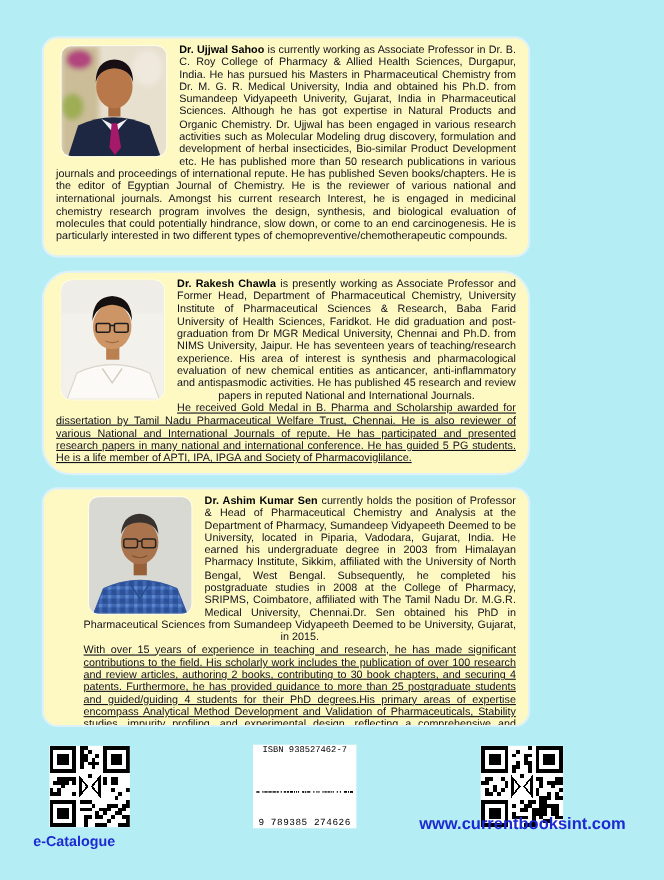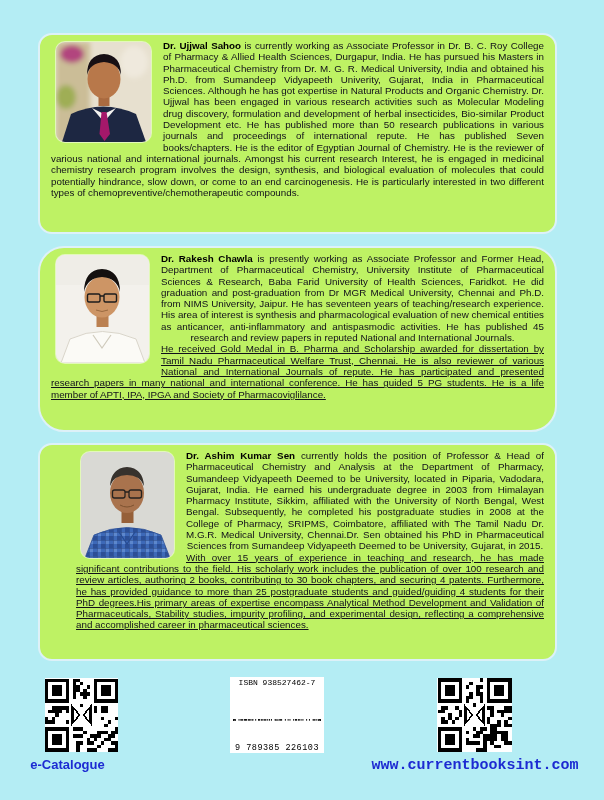--- a/index.html
+++ b/index.html
@@ -3,22 +3,22 @@
 <meta charset="utf-8">
 <style>
   html,body{margin:0;padding:0;}
   body{
     width:604px;height:800px;position:relative;overflow:hidden;
     background:#b4edf4;
     font-family:"Liberation Sans","DejaVu Sans",sans-serif;
     -webkit-font-smoothing:antialiased;
   }
   .author-box{
-    position:absolute;left:38px;width:519px;box-sizing:border-box;
-    background:#bef264;border:2px solid #ddf1f8;border-radius:14px;
+    position:absolute;left:38px;width:444px;box-sizing:border-box;
+    background:#fef9c3;border:2px solid #ddf1f8;border-radius:14px;
     padding:5px 11px 4px 11px;overflow:hidden;
   }
   #box1{top:33px;height:201px;}
   #box2{top:246px;height:186px;border-radius:26px;}
   #box3{top:443px;height:218px;padding-left:36px;}
   .bio{margin:0;color:#10101a;font-size:9.8px;line-height:11.3px;
     text-align:justify;}
   .bio b{color:#000;}
   .bio.center-last{text-align-last:center;}
   .bio.p2{text-align-last:left;text-decoration:underline;}
@@ -30,21 +30,21 @@
   }
   .photo svg{display:block;}
   
   .qr{position:absolute;background:#fff;}
   #qr-left{left:45px;top:678px;width:73px;height:74px;}
   #qr-right{left:437px;top:678px;width:75px;height:74px;}
   .footer-label{
     position:absolute;color:#1c2ad2;font-weight:bold;text-align:center;
   }
   #ecat{left:0;top:757px;width:135px;font-size:13px;}
-  #site{left:345px;top:757px;width:260px;font-size:15px;font-family:Liberation Mono, monospace;}
+  #site{left:345px;top:741px;width:260px;font-size:15px;}
   #barcode{
     position:absolute;left:230px;top:677px;width:94px;height:76px;
     background:#fff;display:flex;flex-direction:column;align-items:center;gap:32px;
   }
   #barcode .isbn-top{
     font-family:"Liberation Mono","DejaVu Sans Mono",monospace;
     font-size:8px;line-height:9px;margin-top:1px;color:#000;white-space:nowrap;
   }
   #barcode svg{display:block;}
   #barcode .isbn-bottom{
@@ -279,21 +279,21 @@
       <rect x="79" y="0" width="1" height="48" fill="#000"></rect>
       <rect x="82" y="0" width="1" height="48" fill="#000"></rect>
       <rect x="86" y="0" width="1" height="48" fill="#000"></rect>
       <rect x="87" y="0" width="1" height="48" fill="#000"></rect>
       <rect x="88" y="0" width="1" height="48" fill="#000"></rect>
       <rect x="90" y="0" width="1" height="48" fill="#000"></rect>
       <rect x="92" y="0" width="1" height="56" fill="#000"></rect>
       <rect x="93" y="0" width="1" height="48" fill="#000"></rect>
       <rect x="94" y="0" width="1" height="56" fill="#000"></rect>
     </svg>
-  <div class="isbn-bottom">9 789385 226103</div>
+  <div class="isbn-bottom">9 789385 274626</div>
 </div>
 
 <div class="qr" id="qr-right"><svg width="100%" height="100%" viewBox="0 0 21 21" xmlns="http://www.w3.org/2000/svg" shape-rendering="crispEdges">
       <rect width="21" height="21" fill="#fff"></rect>
       <rect x="12" y="0" width="1" height="1" fill="#000"></rect>
       <rect x="9" y="1" width="1" height="1" fill="#000"></rect>
       <rect x="8" y="2" width="1" height="1" fill="#000"></rect>
       <rect x="11" y="2" width="1" height="1" fill="#000"></rect>
       <rect x="12" y="2" width="1" height="1" fill="#000"></rect>
       <rect x="11" y="3" width="1" height="1" fill="#000"></rect>

